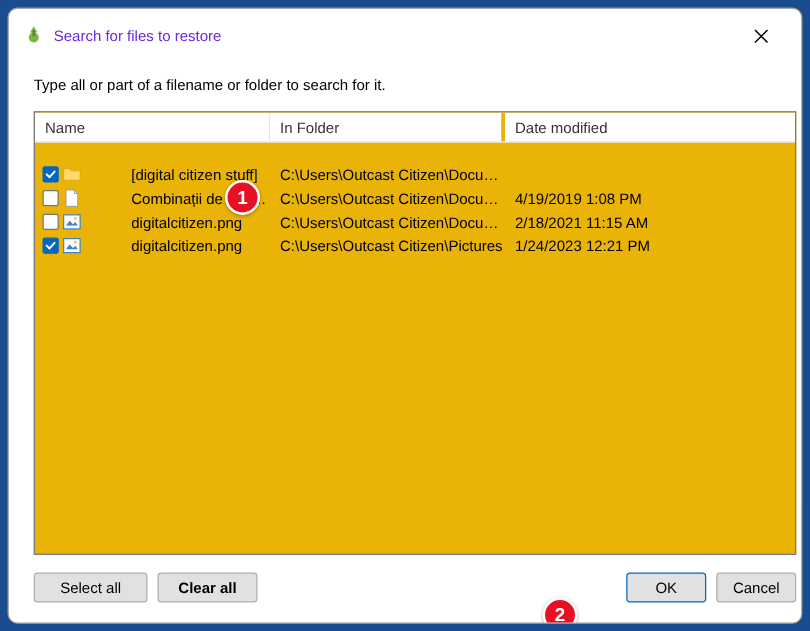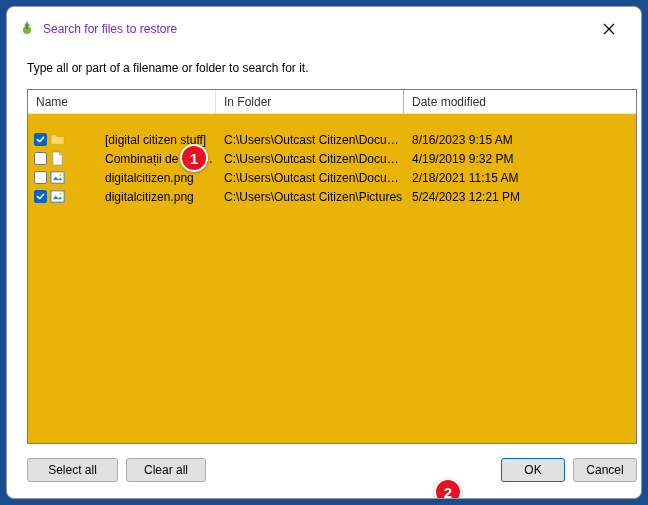--- a/index.html
+++ b/index.html
@@ -34,21 +34,21 @@
     .listbox {
       flex:1; border:1px solid #7a7a7a; background:#eab308; overflow:hidden;
       display:flex; flex-direction:column;gap:16px;
     }
     .list-header {
       display:flex; height: 24px; border-bottom: 1px solid #e5e5e5;
       font-size:12px; color:#333; align-items: center;
       background:#fff;
     }
     .col-name { width: 188px; padding-left: 8px; border-right: 1px solid #e5e5e5; height:100%; display:flex; align-items:center;}
-    .col-folder { width: 188px; padding-left: 8px; border-right: 1px solid #eab308; height:100%; display:flex; align-items:center;}
+    .col-folder { width: 188px; padding-left: 8px; border-right: 3px solid #eab308; height:100%; display:flex; align-items:center;}
     .col-date { flex:1; padding-left: 8px; height:100%; display:flex; align-items:center;text-align:center;}
     .list-body { flex:1; overflow:auto; }
     .row { display:flex; align-items:center; height: 19px; font-size:12px; }
     .cell-name { width: 188px; padding-left: 6px; display:flex; align-items:center; gap:3px; white-space:nowrap; overflow:hidden; }
     .cell-folder { width: 188px; padding-left: 8px; white-space:nowrap; overflow:hidden; text-overflow: ellipsis;}
     .cell-date { flex:1; padding-left: 8px; white-space:nowrap; }
     .chk {
       width:13px; height:13px; border:1px solid #767676; border-radius:2px;
       display:inline-flex; align-items:center; justify-content:center; flex-shrink:0;
       background:#fff;
@@ -58,21 +58,21 @@
     .file-icon { width:15px; height:15px; flex-shrink:0; display:inline-flex; }
     .name-text { overflow:hidden; text-overflow:ellipsis;margin-left:37px; }
     .bottom-row {
       display:flex; padding-top: 14px; gap: 8px;
     }
     .btn {
       height: 24px; border:1px solid #adadad; background:#e1e1e1;
       font-size:12px; border-radius: 3px; padding: 0; text-align: center;
     }
     .btn.w91 { width: 91px; }
-    .btn.w80 { width: 80px; }
+    .btn.w80 { width: 80px; font-weight: bold; }
     .btn.w74 { width: 64px; }
     .btn.primary { border:1px solid #0067c0; }
     .spacer { flex:1; }
     .badge {
       position:absolute; width:28px; height:28px; border-radius:50%;
       background:#e81123; color:#fff; font-weight:600; font-size:15px;
       display:flex; align-items:center; justify-content:center;
       border:2px solid #fff; box-shadow: 0 1px 3px rgba(0,0,0,0.3);
     }
   </style>
@@ -115,35 +115,34 @@
                 </svg>
               </span>
               <span class="file-icon">
                 <svg viewBox="0 0 16 16">
                   <path d="M1 3h5l1.5 2H15v8H1z" fill="#ffd96a" stroke="#d4a017" stroke-width="0.6"></path>
                 </svg>
               </span>
               <span class="name-text">[digital citizen stuff]</span>
             </div>
             <div class="cell-folder">C:\Users\Outcast Citizen\Docum...</div>
-            <div class="cell-date">8/16/2023 9:15 AM</div>
           </div>
           <div class="row">
             <div class="cell-name">
               <span class="chk"></span>
               <span class="file-icon">
                 <svg viewBox="0 0 16 16">
                   <path d="M3 1h7l3 3v11H3z" fill="#fff" stroke="#999" stroke-width="0.8"></path>
                   <path d="M10 1v3h3" fill="none" stroke="#999" stroke-width="0.8"></path>
                 </svg>
               </span>
               <span class="name-text">Combinații de taste pentru ...</span>
             </div>
             <div class="cell-folder">C:\Users\Outcast Citizen\Docum...</div>
-            <div class="cell-date">4/19/2019 9:32 PM</div>
+            <div class="cell-date">4/19/2019 1:08 PM</div>
           </div>
           <div class="row">
             <div class="cell-name">
               <span class="chk"></span>
               <span class="file-icon">
                 <svg viewBox="0 0 16 16">
                   <rect x="1" y="2" width="14" height="12" fill="#fff" stroke="#3b82c4" stroke-width="1"></rect>
                   <path d="M3 11 L6 7 L9 10 L11 8 L13 11 Z" fill="#3b82c4"></path>
                   <circle cx="11" cy="5" r="1.2" fill="#f5c518"></circle>
                 </svg>
@@ -163,21 +162,21 @@
               <span class="file-icon">
                 <svg viewBox="0 0 16 16">
                   <rect x="1" y="2" width="14" height="12" fill="#fff" stroke="#3b82c4" stroke-width="1"></rect>
                   <path d="M3 11 L6 7 L9 10 L11 8 L13 11 Z" fill="#3b82c4"></path>
                   <circle cx="11" cy="5" r="1.2" fill="#f5c518"></circle>
                 </svg>
               </span>
               <span class="name-text">digitalcitizen.png</span>
             </div>
             <div class="cell-folder">C:\Users\Outcast Citizen\Pictures</div>
-            <div class="cell-date">5/24/2023 12:21 PM</div>
+            <div class="cell-date">1/24/2023 12:21 PM</div>
           </div>
         </div>
     </div>
 
     <div class="bottom-row">
       <button class="btn w91">Select all</button>
       <button class="btn w80">Clear all</button>
       <div class="spacer"></div>
       <button class="btn w74 primary">OK</button>
       <button class="btn w74">Cancel</button>

